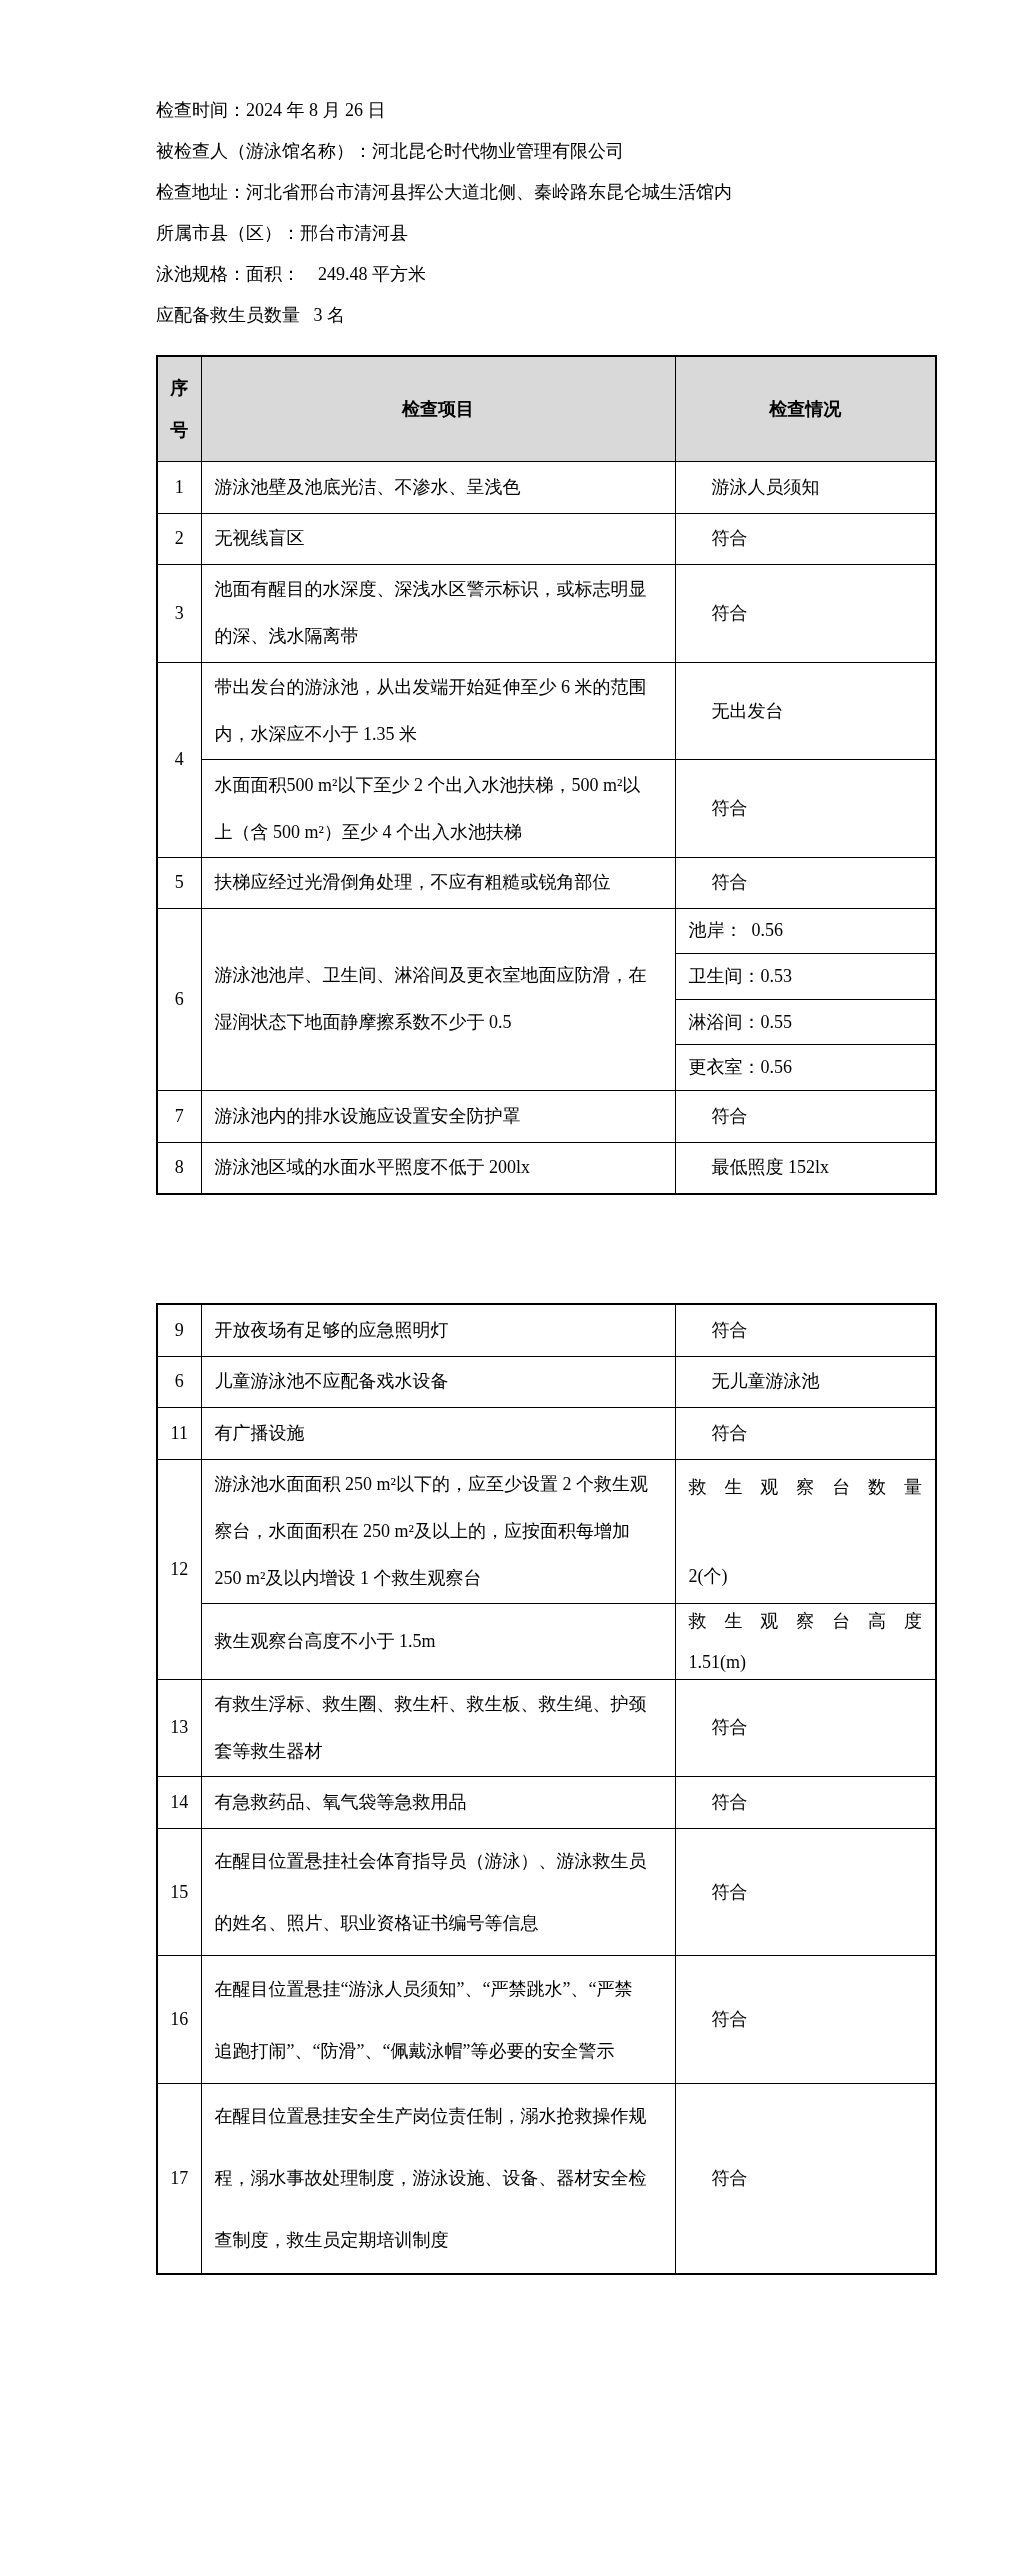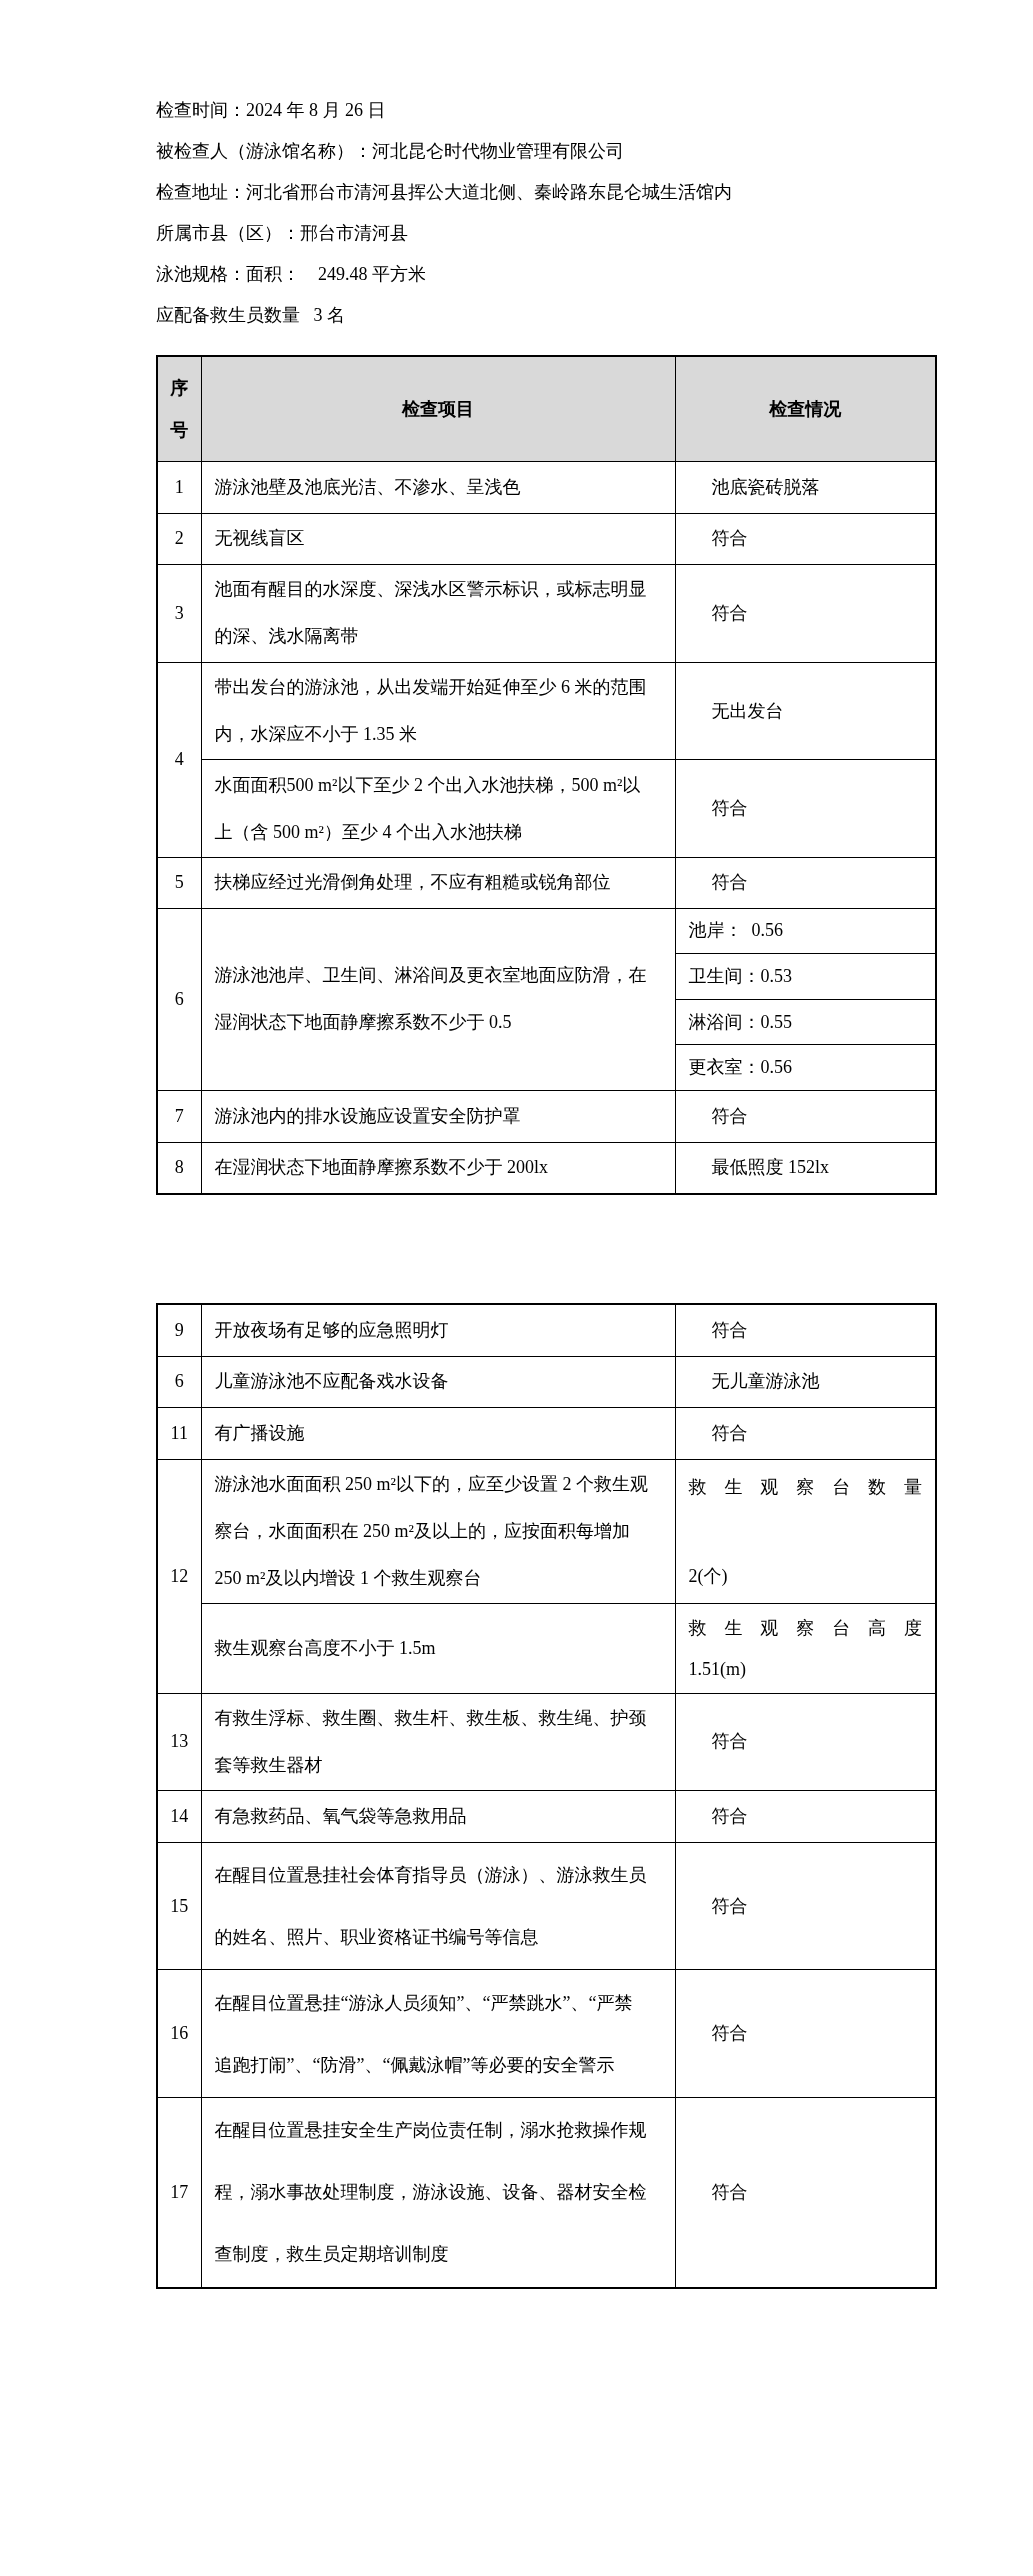--- a/index.html
+++ b/index.html
@@ -68,21 +68,21 @@
   }
   td.sub {
     padding:1.3px 6.5px 1.3px 13px;
     height:42px;
     line-height:39px;
     white-space:pre-wrap;
   }
   tr.h76 > td { height:48px; }
   .t2 tr.wide td.item { line-height:62px;padding-left:13px; }
   
-  td.status-split { padding:11px 13px;font-family:Liberation Serif, serif; }
+  td.status-split { padding:4px 13px;font-family:Liberation Serif, serif; }
   .split-inner {
     display:flex;
     flex-direction:column;
     justify-content:center;
     gap:63px;
   }
   .split-inner.tight { gap:14.3px; }
   .jfull {
     display:block;
     text-align:justify;
@@ -118,21 +118,21 @@
           <span class="stack">号</span>
         </th>
         <th>检查项目</th>
         <th>检查情况</th>
       </tr>
     </thead>
     <tbody>
       <tr class="maj h76">
         <td class="no">1</td>
         <td class="item">游泳池壁及池底光洁、不渗水、呈浅色</td>
-        <td class="status">池底瓷砖脱落</td>
+        <td class="status">游泳人员须知</td>
       </tr>
       <tr class="maj h76">
         <td class="no">2</td>
         <td class="item">无视线盲区</td>
         <td class="status">符合</td>
       </tr>
       <tr class="maj">
         <td class="no">3</td>
         <td class="item">池面有醒目的水深度、深浅水区警示标识，或标志明显的深、浅水隔离带</td>
         <td class="status">符合</td>
@@ -165,21 +165,21 @@
       <tr>
         <td class="sub">更衣室：0.56</td>
       </tr>
       <tr class="maj h76">
         <td class="no">7</td>
         <td class="item">游泳池内的排水设施应设置安全防护罩</td>
         <td class="status">符合</td>
       </tr>
       <tr class="maj h76">
         <td class="no">8</td>
-        <td class="item">在湿润状态下地面静摩擦系数不少于 200lx</td>
+        <td class="item">游泳池区域的水面水平照度不低于 200lx</td>
         <td class="status">最低照度 152lx</td>
       </tr>
     </tbody>
   </table>
 
   <table class="insp t2">
     <colgroup>
         <col class="c-no">
         <col class="c-item">
         <col class="c-stat">

